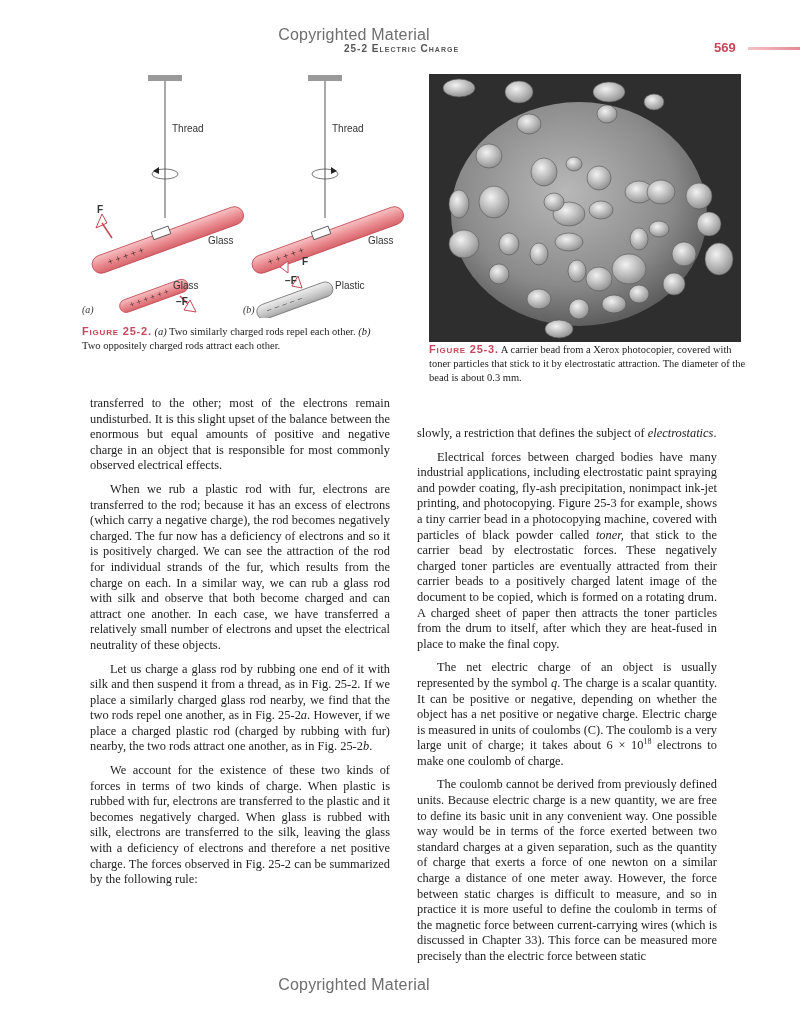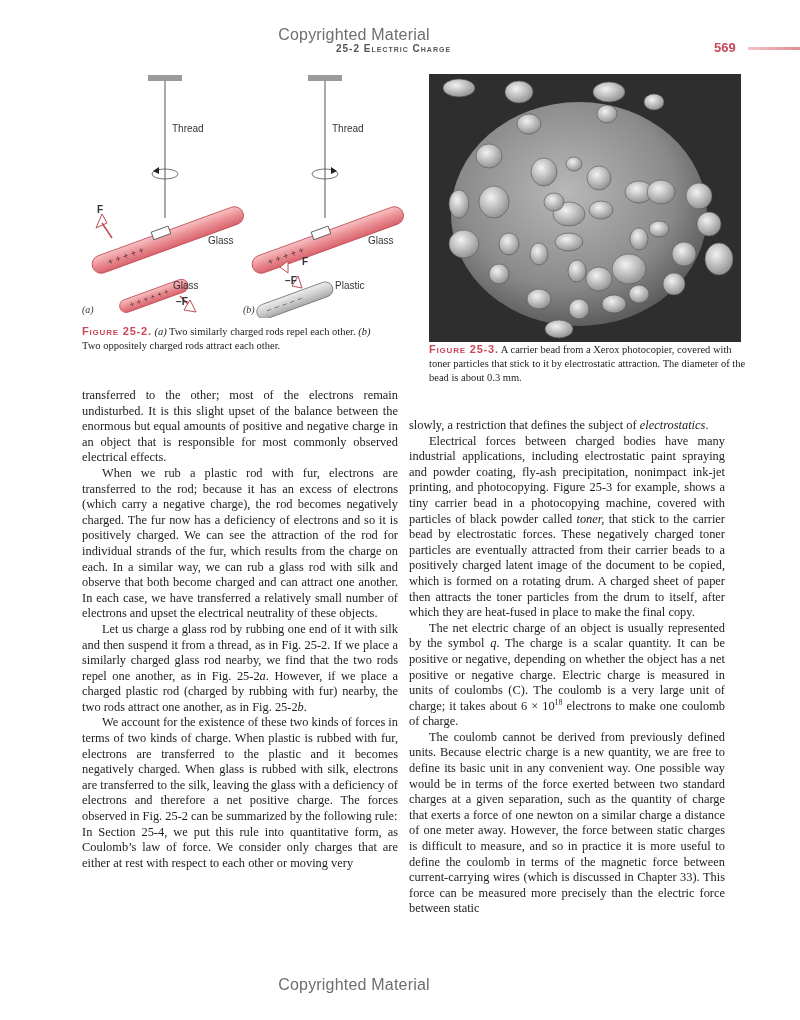--- a/index.html
+++ b/index.html
@@ -3,21 +3,21 @@
 <meta charset="utf-8">
 <style>
   html, body { margin: 0; padding: 0; background: #ffffff; }
   body { width: 800px; height: 1020px; position: relative; overflow: hidden;
          font-family: "Liberation Serif", "DejaVu Serif", serif; color: #222; }
   .watermark { position: absolute; left: 0; width: 708px; text-align: center;
                font-family: "Liberation Sans", "DejaVu Sans", sans-serif;
                font-size: 16px; color: #6e6e6e; font-weight: normal; letter-spacing: 0.2px; }
   .wm-top { top: 26px; }
   .wm-bottom { top: 976px; }
-  .running-head { position: absolute; top: 43px; left: 336px;
+  .running-head { position: absolute; top: 43px; left: 344px;
                   font-family: "Liberation Sans", "DejaVu Sans", sans-serif;
                   font-size: 10px; font-weight: bold; color: #555; letter-spacing: 1px;
                   font-variant: small-caps; }
   .page-number { position: absolute; top: 40px; left: 714px;
                  font-family: "Liberation Sans", "DejaVu Sans", sans-serif;
                  font-size: 13px; font-weight: bold; color: #c8475a; }
   .page-bar { position: absolute; top: 47px; left: 748px; width: 52px; height: 3px;
               background: linear-gradient(to right, #f3c4c8, #e38b94); }
 
   
@@ -34,21 +34,21 @@
   .cap2 { left: 429px; top: 342px; width: 320px; }
 
   
   .photo { position: absolute; left: 429px; top: 74px; width: 312px; height: 268px;
            background: radial-gradient(ellipse at 50% 50%, #3a3a3a 0%, #2b2b2b 70%, #262626 100%);
            overflow: hidden; }
 
   .col { position: absolute; font-size: 12.4px; line-height: 15.6px; text-align: justify; color: #222; }
   .col-left { left: 82px; top: 388px; width: 316px; }
   .col-right { left: 409px; top: 418px; width: 316px; }
-  .col p { margin: 0; text-indent: 20px; }
+  .col p { margin: 8px; text-indent: 20px; }
   .col p.noindent { text-indent: 0; }
   .col .rule { margin: 8px 0 8px 20px; font-style: italic; text-indent: 0; }
   .col p.after-rule { text-indent: 0; }
   sup { font-size: 8px; line-height: 0; }
 </style>
 </head>
 <body>
 
 <div class="watermark wm-top">Copyrighted Material</div>
 <div class="running-head">25-2 Electric Charge</div>
@@ -186,21 +186,20 @@
 
 <div class="caption cap2">
   <span class="fignum">Figure 25-3.</span><span> A carrier bead from a Xerox photocopier, covered with toner particles that stick to it by electrostatic attraction. The diameter of the bead is about 0.3 mm.</span>
 </div>
 
 <div class="col col-left">
   <p class="noindent">transferred to the other; most of the electrons remain undisturbed. It is this slight upset of the balance between the enormous but equal amounts of positive and negative charge in an object that is responsible for most commonly observed electrical effects.</p>
   <p>When we rub a plastic rod with fur, electrons are transferred to the rod; because it has an excess of electrons (which carry a negative charge), the rod becomes negatively charged. The fur now has a deficiency of electrons and so it is positively charged. We can see the attraction of the rod for individual strands of the fur, which results from the charge on each. In a similar way, we can rub a glass rod with silk and observe that both become charged and can attract one another. In each case, we have transferred a relatively small number of electrons and upset the electrical neutrality of these objects.</p>
   <p><span>Let us charge a glass rod by rubbing one end of it with silk and then suspend it from a thread, as in Fig. 25-2. If we place a similarly charged glass rod nearby, we find that the two rods repel one another, as in Fig. 25-2</span><i>a</i><span>. However, if we place a charged plastic rod (charged by rubbing with fur) nearby, the two rods attract one another, as in Fig. 25-2</span><i>b</i><span>.</span></p>
   <p>We account for the existence of these two kinds of forces in terms of two kinds of charge. When plastic is rubbed with fur, electrons are transferred to the plastic and it becomes negatively charged. When glass is rubbed with silk, electrons are transferred to the silk, leaving the glass with a deficiency of electrons and therefore a net positive charge. The forces observed in Fig. 25-2 can be summarized by the following rule:</p>
-  <p class="after-rule">In Section 25-4, we put this rule into quantitative form, as Coulomb’s law of force. We consider only charges that are either at rest with respect to each other or moving very</p>
 </div>
 
 <div class="col col-right">
   <p class="noindent"><span>slowly, a restriction that defines the subject of </span><i>electrostatics</i><span>.</span></p>
   <p><span>Electrical forces between charged bodies have many industrial applications, including electrostatic paint spraying and powder coating, fly-ash precipitation, nonimpact ink-jet printing, and photocopying. Figure 25-3 for example, shows a tiny carrier bead in a photocopying machine, covered with particles of black powder called </span><i>toner,</i><span> that stick to the carrier bead by electrostatic forces. These negatively charged toner particles are eventually attracted from their carrier beads to a positively charged latent image of the document to be copied, which is formed on a rotating drum. A charged sheet of paper then attracts the toner particles from the drum to itself, after which they are heat-fused in place to make the final copy.</span></p>
   <p><span>The net electric charge of an object is usually represented by the symbol </span><i>q</i><span>. The charge is a scalar quantity. It can be positive or negative, depending on whether the object has a net positive or negative charge. Electric charge is measured in units of coulombs (C). The coulomb is a very large unit of charge; it takes about 6 × 10</span><sup>18</sup><span> electrons to make one coulomb of charge.</span></p>
   <p>The coulomb cannot be derived from previously defined units. Because electric charge is a new quantity, we are free to define its basic unit in any convenient way. One possible way would be in terms of the force exerted between two standard charges at a given separation, such as the quantity of charge that exerts a force of one newton on a similar charge a distance of one meter away. However, the force between static charges is difficult to measure, and so in practice it is more useful to define the coulomb in terms of the magnetic force between current-carrying wires (which is discussed in Chapter 33). This force can be measured more precisely than the electric force between static</p>
 </div>
 
 <div class="watermark wm-bottom">Copyrighted Material</div>

